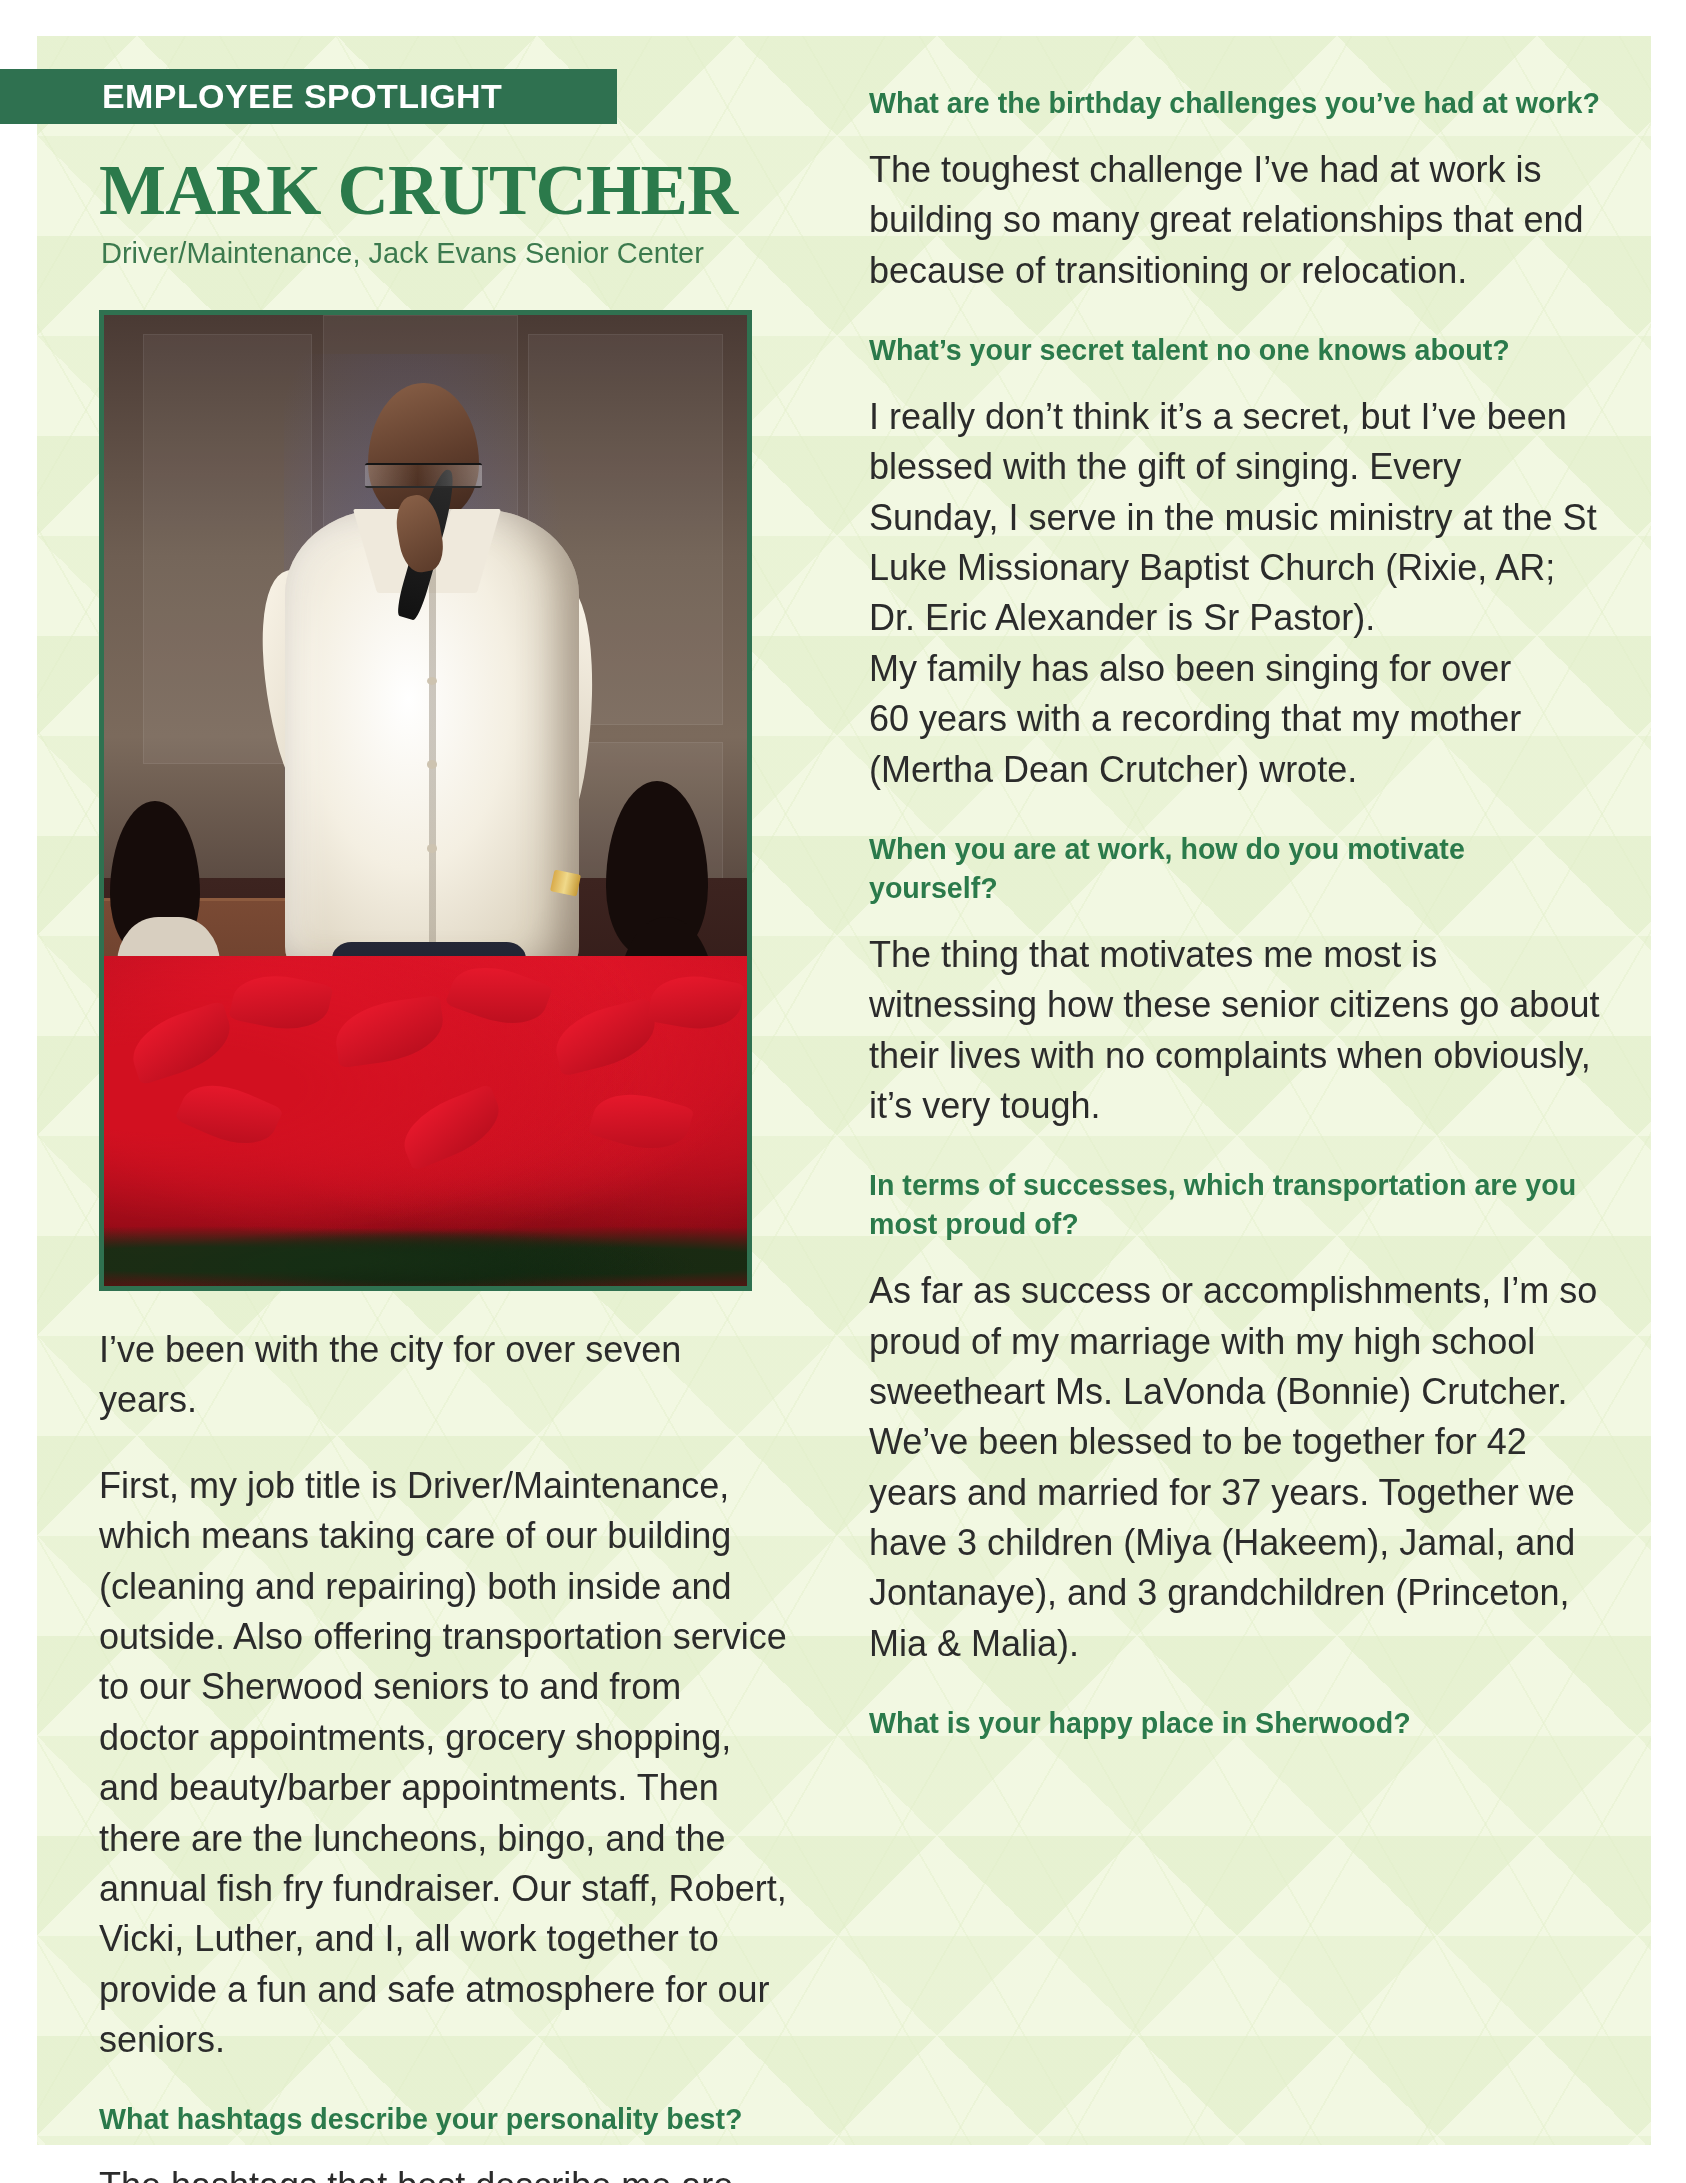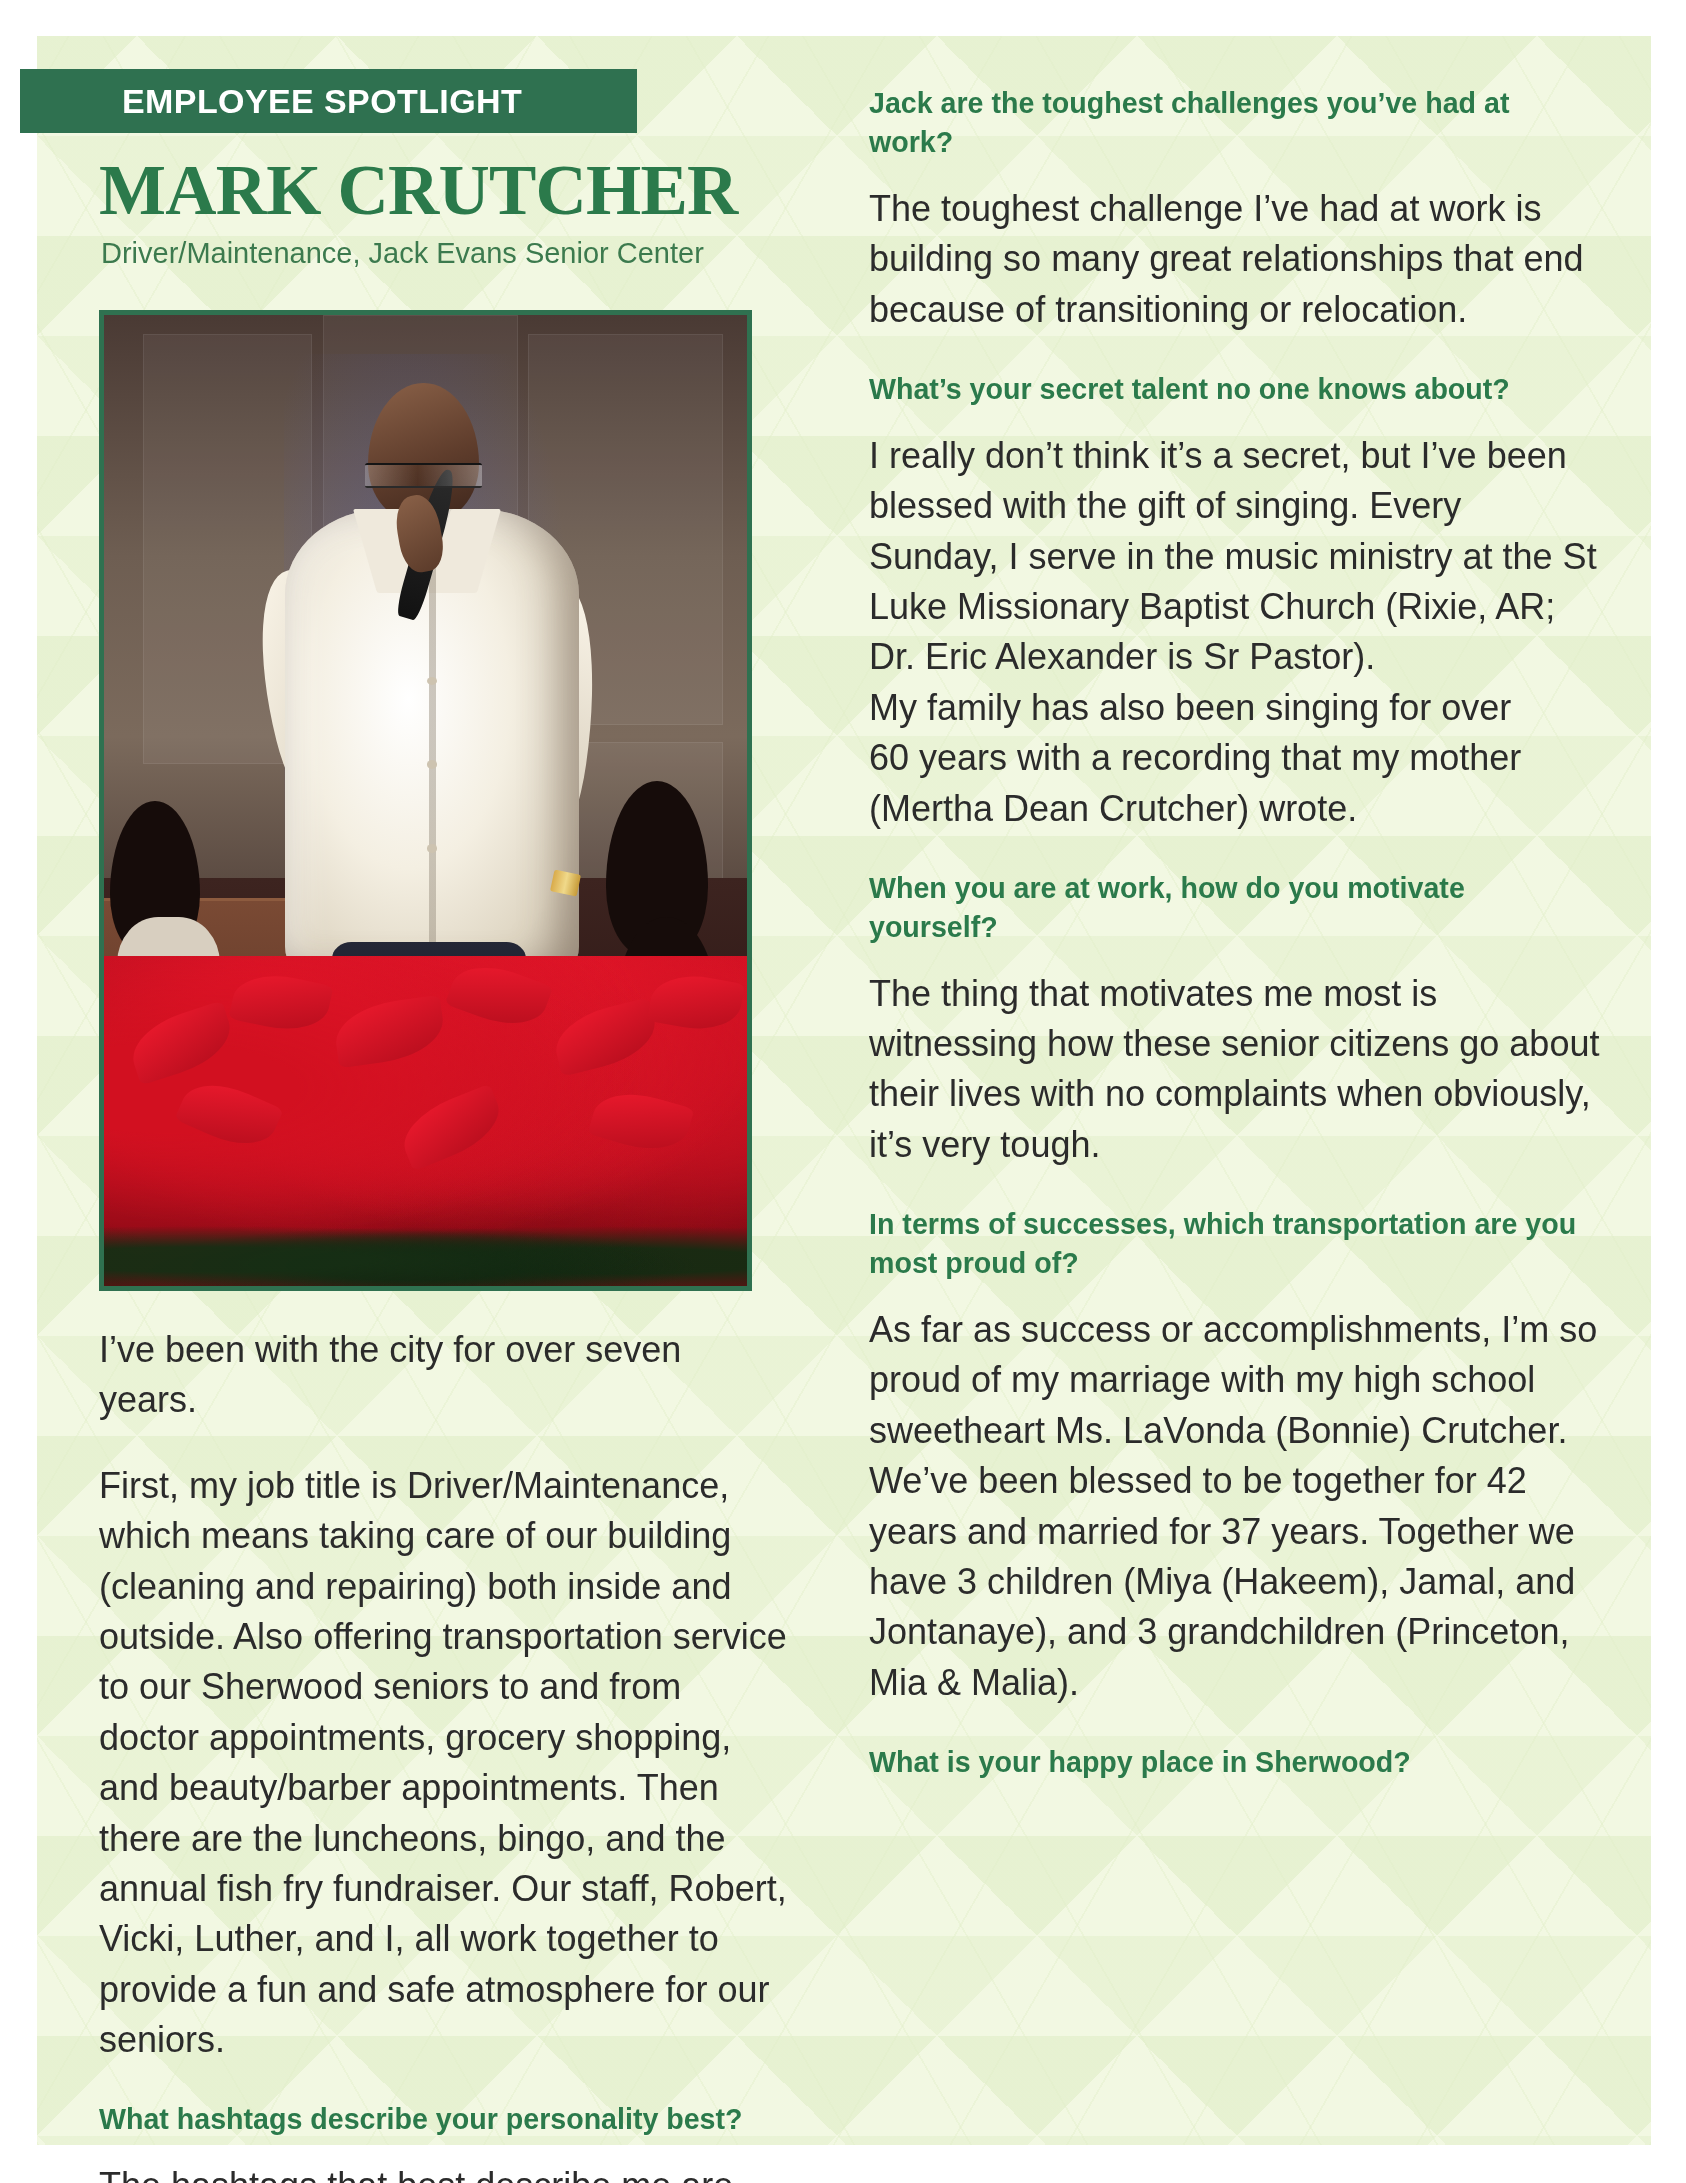--- a/index.html
+++ b/index.html
@@ -44,26 +44,25 @@
       repeating-linear-gradient(-60deg, rgba(225,238,200,.40) 0 1.7px, transparent 1.7px 101px);
     pointer-events:none;
   }
 
   
   .spotlight-banner {
     position: absolute;
     left: 0;
     top: 69px;
     width: 617px;
-    height: 64px;
+    height: 55px;
     background: #2f7150;
     display: flex;
     align-items: center;
     z-index: 5;
-    margin-left: 20px;
   }
   .spotlight-banner .label {
     color: #ffffff;
     font-size: 34px;
     font-weight: bold;
     letter-spacing: 0.4px;
     margin-left: 102px;
     font-family: "Liberation Sans", sans-serif;
     white-space: nowrap;
   }
@@ -314,21 +313,21 @@
   </div>
 
   <div class="col-left">
     <p class="a">I’ve been with the city for over seven years.</p>
     <p class="a">First, my job title is Driver/Maintenance, which means taking care of our building (cleaning and repairing) both inside and outside. Also offering transportation service to our Sherwood seniors to and from doctor appointments, grocery shopping, and beauty/barber appointments. Then there are the luncheons, bingo, and the annual fish fry fundraiser. Our staff, Robert, Vicki, Luther, and I, all work together to provide a fun and safe atmosphere for our seniors.</p>
     <h3 class="q">What hashtags describe your personality best?</h3>
     <p class="a">The hashtags that best describe me are #godfearing #familyman #steelernation.</p>
   </div>
 
   <div class="col-right">
-    <h3 class="q">Jack are the toughest challenges you’ve had at work?</h3>
+    <h3 class="q">What are the birthday challenges you’ve had at work?</h3>
     <p class="a">The toughest challenge I’ve had at work is building so many great relationships that end because of transitioning or relocation.</p>
     <h3 class="q">What’s your secret talent no one knows about?</h3>
     <p class="a">I really don’t think it’s a secret, but I’ve been blessed with the gift of singing. Every Sunday, I serve in the music ministry at the St Luke Missionary Baptist Church (Rixie, AR; Dr. Eric Alexander is Sr Pastor).
 My family has also been singing for over
 60 years with a recording that my mother
 (Mertha Dean Crutcher) wrote.</p>
     <h3 class="q">When you are at work, how do you motivate yourself?</h3>
     <p class="a">The thing that motivates me most is witnessing how these senior citizens go about their lives with no complaints when obviously, it’s very tough.</p>
     <h3 class="q">In terms of successes, which transportation are you most proud of?</h3>
     <p class="a">As far as success or accomplishments, I’m so proud of my marriage with my high school sweetheart Ms. LaVonda (Bonnie) Crutcher. We’ve been blessed to be together for 42 years and married for 37 years. Together we have 3 children (Miya (Hakeem), Jamal, and Jontanaye), and 3 grandchildren (Princeton, Mia &amp; Malia).</p>

